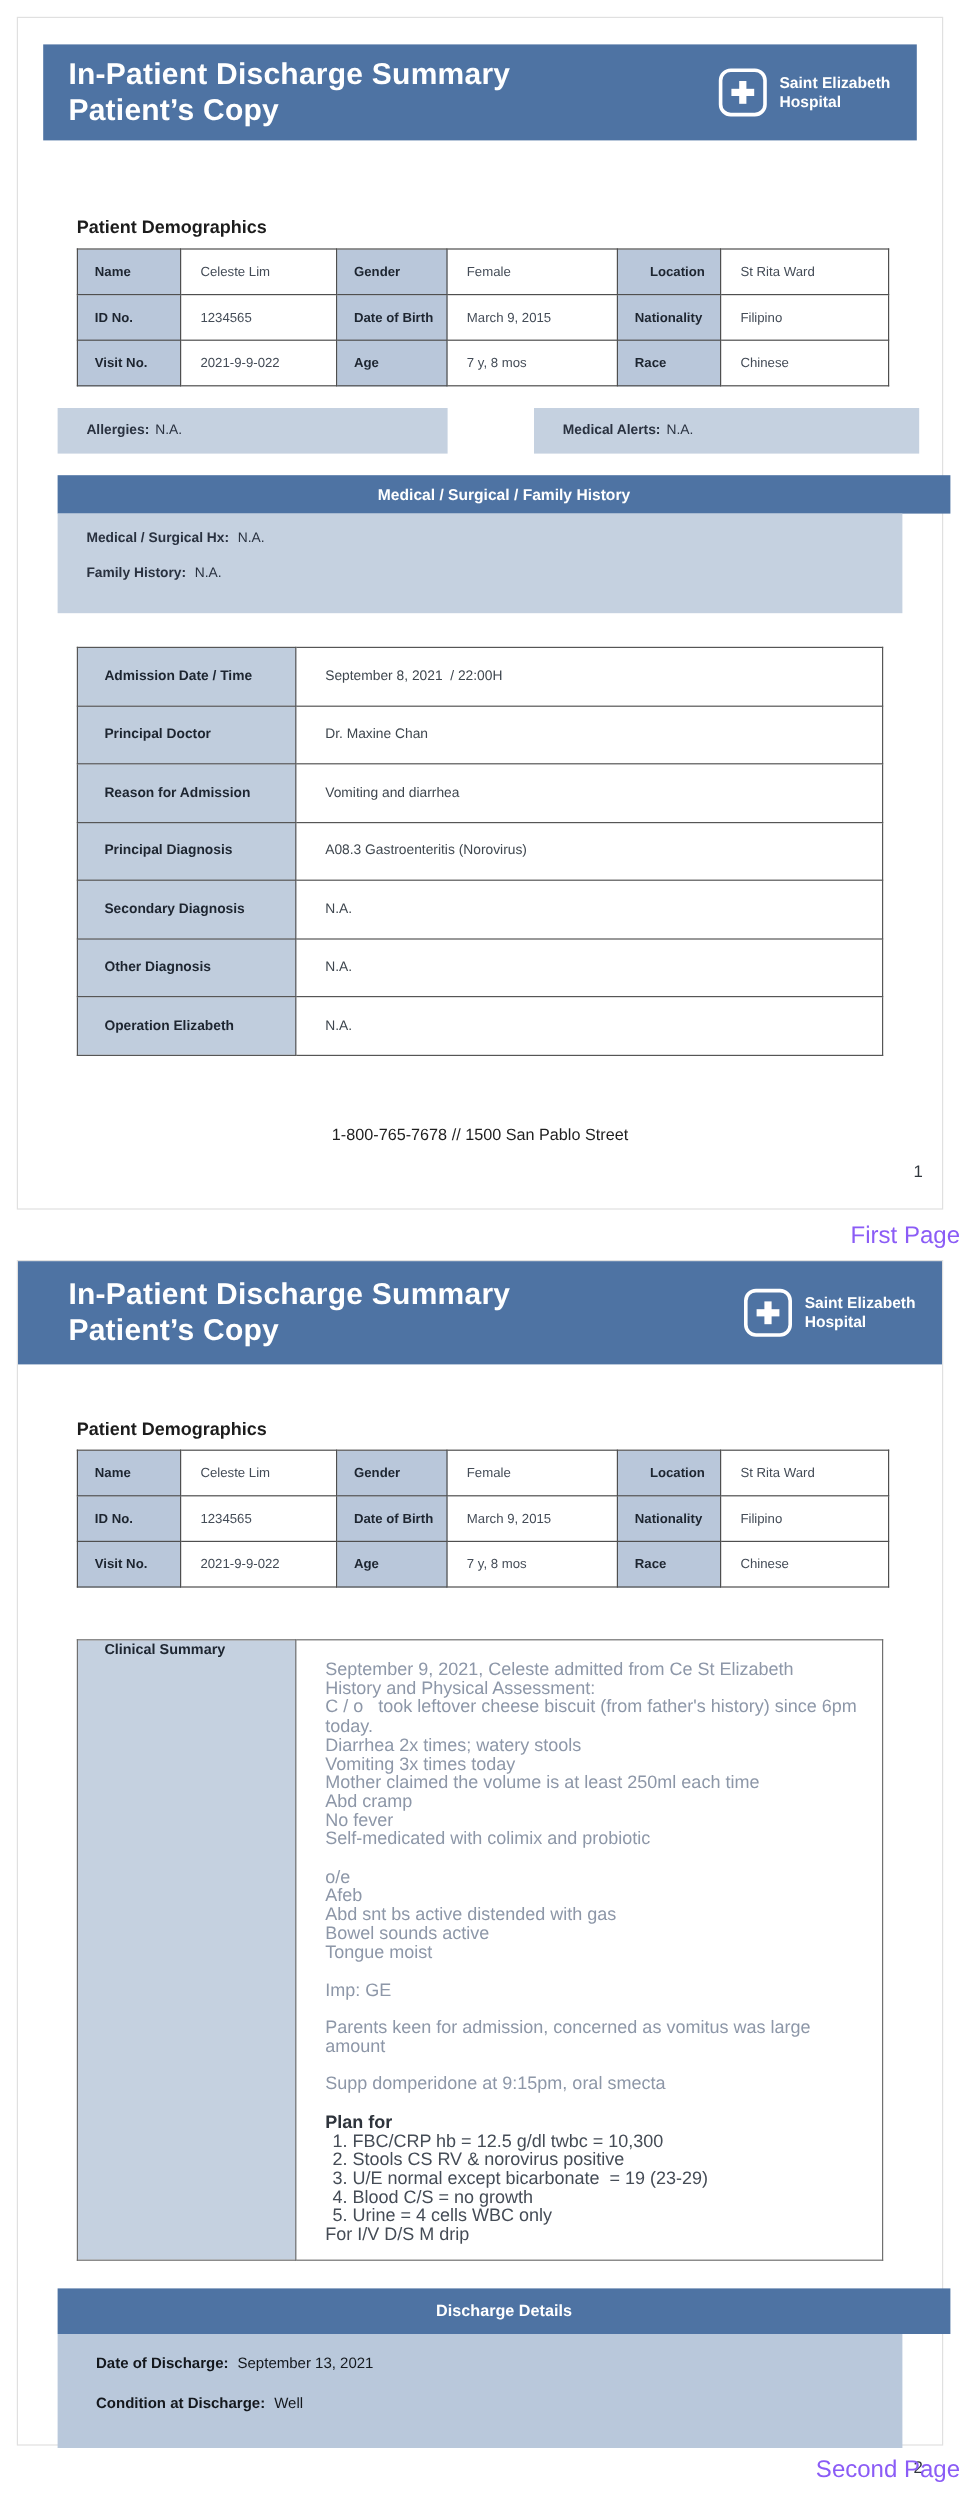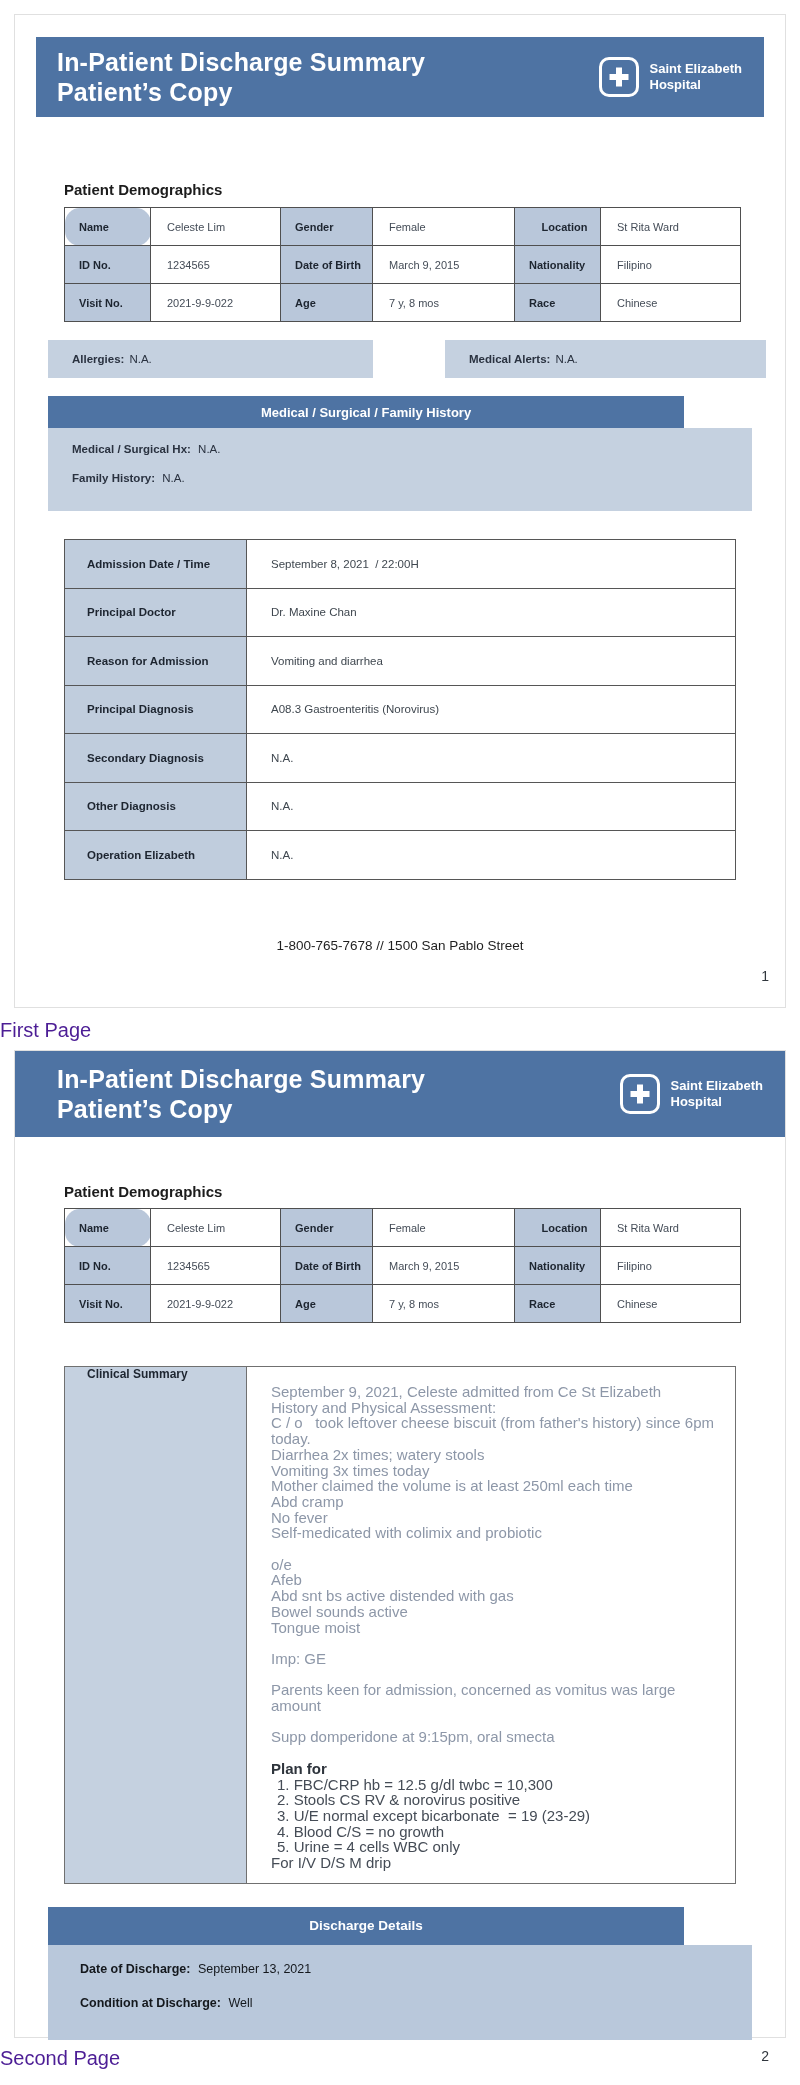--- a/index.html
+++ b/index.html
@@ -33,55 +33,55 @@
 
   
   .section-heading { font-size: 15px; font-weight: bold; color: #1c1c1c; margin-left: 49px; }
   .card1 .section-heading { margin-top: 64px; }
   .card2 .section-heading { margin-top: 46px; }
   table.demo { border-collapse: collapse; margin: 9px 0 0 49px; width: 672px; table-layout: fixed; }
   .card2 table.demo { margin-top: 8px; }
   table.demo td { border: 1px solid #4f4f4f; height: 38px; vertical-align: middle; font-size: 11px; }
   td.lbl { background: #b9c7da; font-weight: bold; color: #1d2530; padding-left: 14px; }
   td.val { background: #ffffff; color: #444c57; padding-left: 16px; white-space: pre-wrap; }
-  .w-l1 { width: 86px; border-radius: 15px; } .w-v1 { width: 130px; }
+  .w-l1 { width: 86px; } .w-v1 { width: 130px; }
   .w-l2 { width: 92px; } .w-v2 { width: 142px; }
   .w-l3 { width: 86px; text-align: center; } .w-v3 { width: 140px; }
 
   
   .box-row { display: flex; margin: 18px 0 0 33px; gap: 16px; }
   .light-box {
     background: #c5d1e0; height: 38px; display: flex; align-items: center;
     padding-left: 24px; font-size: 11.5px; color: #2a3240;
   }
   .light-box .b-lbl { font-weight: bold; margin-right: 5px; }
   .box-allergies { width: 325px; margin-right: 56px; }
   .box-alerts { width: 321px; }
 
   
   .section-bar {
     background: #4e73a3; color: #ffffff; font-weight: bold; font-size: 13px;
     height: 32px; display: flex; align-items: center; justify-content: center;
-    width: 636px; margin: 18px 0 0 33px;
+    width: 744px; margin: 18px 0 0 33px;
   }
   .section-body { background: #c5d1e0; width: 704px; margin-left: 33px; padding: 15px 20px 10px 24px; }
   .section-body .kv-line { font-size: 11.5px; color: #2a3240; margin-bottom: 17px; }
   .section-body .kv-line .b-lbl { font-weight: bold; margin-right: 4px; }
 
   
   table.kv { border-collapse: collapse; margin: 28px 0 0 49px; width: 672px; table-layout: fixed; }
   table.kv td { border: 1px solid #565656; height: 48.5px; vertical-align: middle; font-size: 11.5px; }
   table.kv td.k { width: 182px; background: #c0cddd; font-weight: bold; color: #1d2530; padding-left: 22px; }
   table.kv td.v { background: #fff; color: #3f474f; padding-left: 24px; white-space: pre-wrap; }
 
   .phone-footer { text-align: center; font-size: 13.5px; color: #1f1f1f; margin-top: 58px; }
   .page-num { text-align: right; font-size: 14px; color: #30363d; margin: 15px 16px 0 0; }
   .card2 .page-num { margin-top: 8px; }
 
-  .page-caption { text-align: left; font-size: 20px; color: #4c1d95; margin-top: 10px; height: 24px; line-height: 24px; }
+  .page-caption { text-align: right; font-size: 20px; color: #8b5cf6; margin-top: 10px; height: 24px; line-height: 24px; }
   .caption2 { margin-top: 8px; }
 
   
   table.clin { border-collapse: collapse; margin: 43px 0 0 49px; width: 672px; table-layout: fixed; }
   table.clin td { border: 1px solid #707070; vertical-align: top; }
   td.clin-label {
     width: 182px; background: #c5d1e0; vertical-align: middle;
     font-size: 12px; font-weight: bold; color: #1d2530; padding-left: 22px;
   }
   td.clin-text { background: #fff; padding: 17px 20px 12px 24px; height: 476px; }

